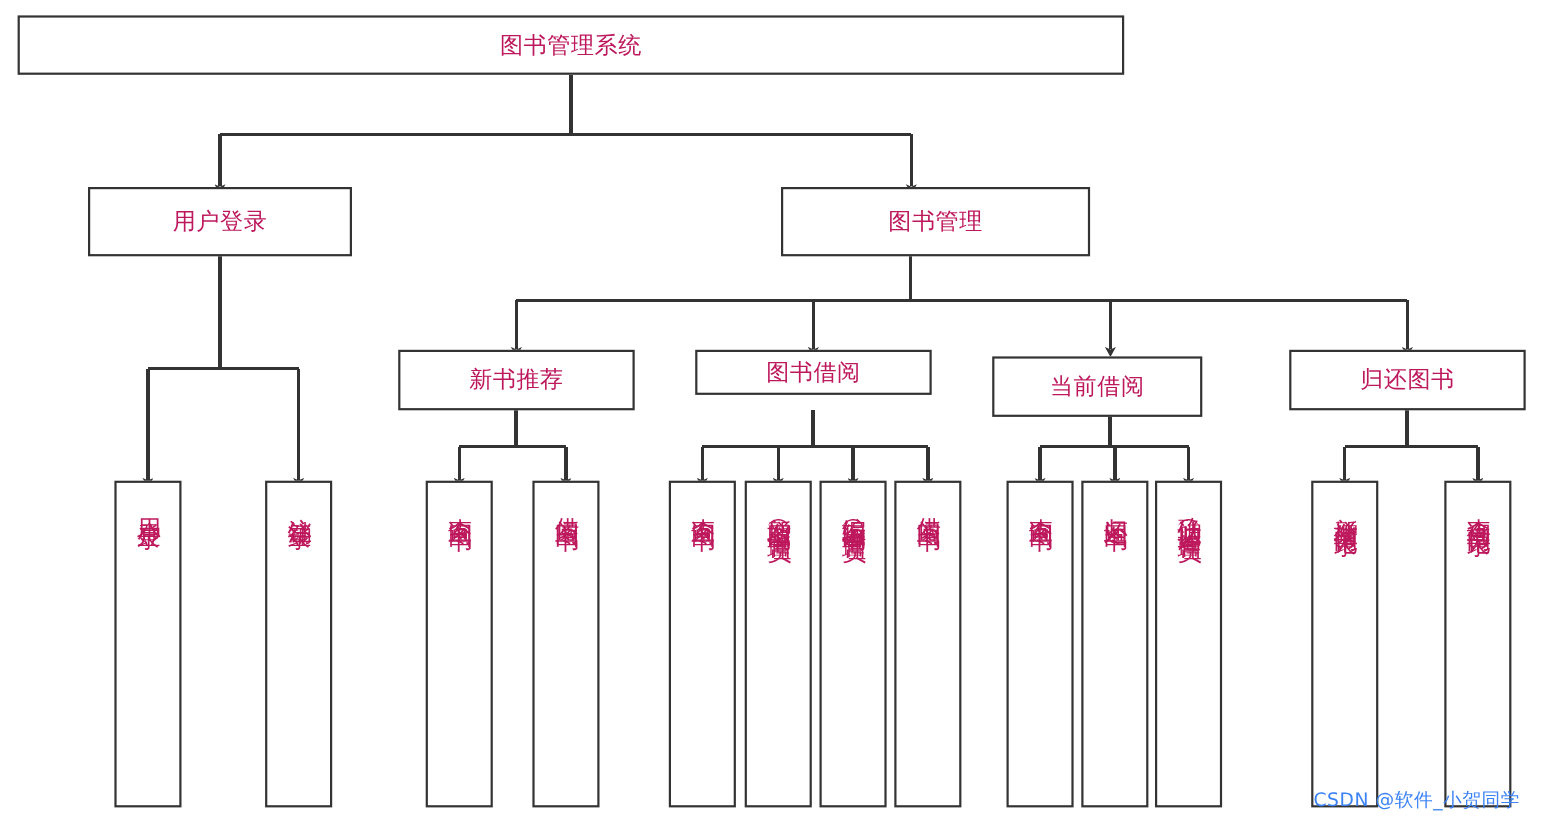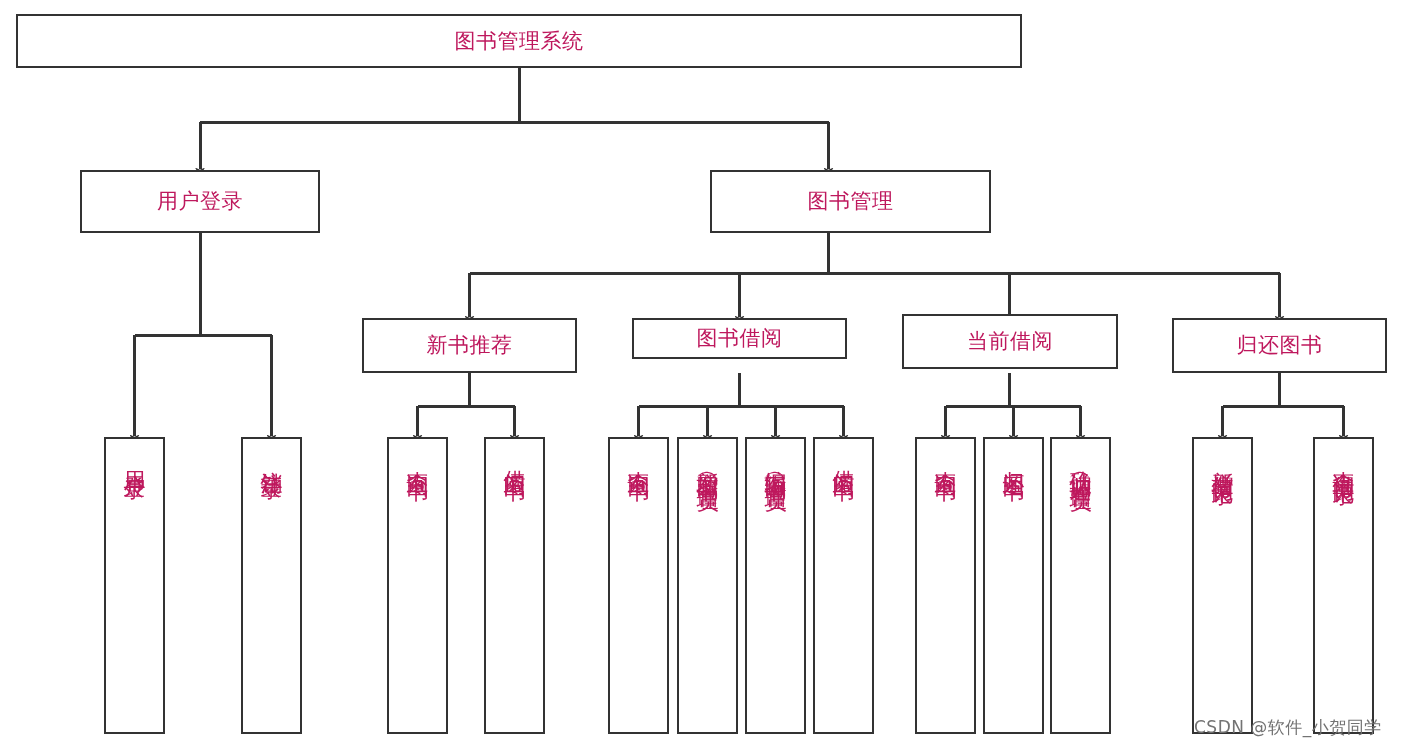--- a/index.html
+++ b/index.html
@@ -51,21 +51,21 @@
   .node.vertical .node-label {
     writing-mode: vertical-rl;
     text-orientation: upright;
     font-size: 22px;
     letter-spacing: 3px;
     line-height: 1;
     max-height: 100%;
   }
   #watermark {
     position: absolute;
-    color: #737373;
+    color: #3b82f6;
     font-size: 17px;
     white-space: nowrap;
     letter-spacing: 0.5px;
     font-family: "DejaVu Sans", "Liberation Sans", sans-serif;
   }
 </style>
 </head>
 <body>
 
 <div id="canvas">
@@ -120,21 +120,21 @@
       </div>
       <div class="node horizontal" style="left: 710px; top: 170px; width: 281px; height: 63px;">
         <span class="node-label">图书管理</span>
       </div>
       <div class="node horizontal" style="left: 362px; top: 318px; width: 215px; height: 55px;">
         <span class="node-label">新书推荐</span>
       </div>
       <div class="node horizontal" style="left: 632px; top: 318px; width: 215px; height: 41px;">
         <span class="node-label">图书借阅</span>
       </div>
-      <div class="node horizontal" style="left: 902px; top: 314px; width: 216px; height: 55px;">
+      <div class="node horizontal" style="left: 902px; top: 324px; width: 191px; height: 55px;">
         <span class="node-label">当前借阅</span>
       </div>
       <div class="node horizontal" style="left: 1172px; top: 318px; width: 215px; height: 55px;">
         <span class="node-label">归还图书</span>
       </div>
       <div class="node vertical" style="left: 104px; top: 437px; width: 61px; height: 297px;">
         <span class="node-label">用户登录</span>
       </div>
       <div class="node vertical" style="left: 241px; top: 437px; width: 61px; height: 297px;">
         <span class="node-label">注销登录</span>

